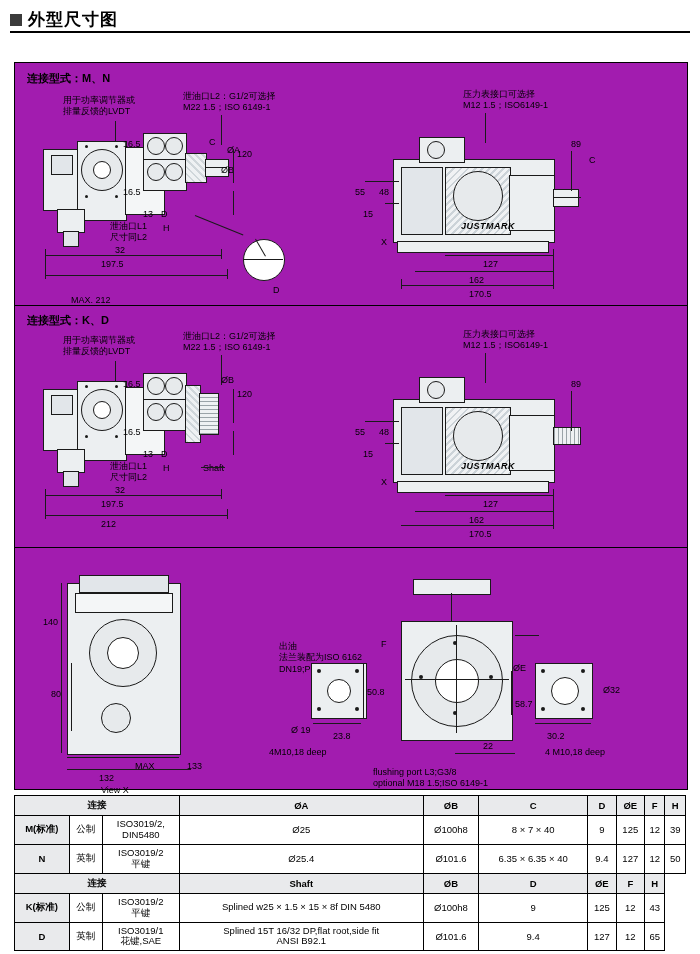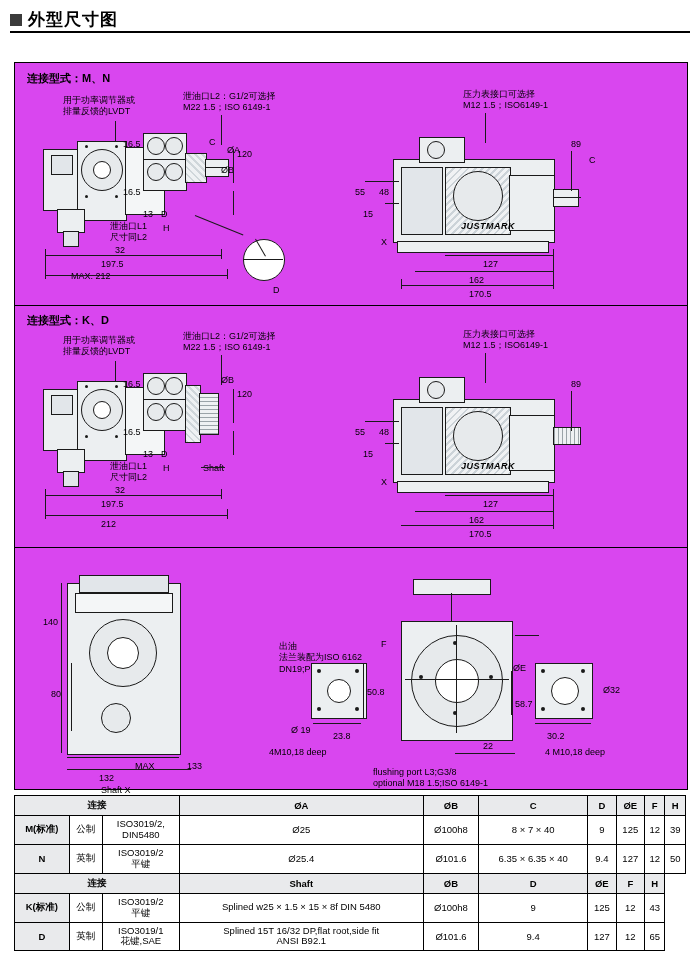--- a/index.html
+++ b/index.html
@@ -15,21 +15,21 @@
   .page{position:relative;width:700px;height:672px;}
 
   
   .hdr{position:absolute;left:10px;top:8px;display:flex;align-items:center;}
   .hdr .sq{width:12px;height:12px;background:#3b3b3b;margin-right:6px;}
   .hdr .t{font-size:17px;font-weight:bold;letter-spacing:1px;}
   .rule{position:absolute;left:10px;top:31px;width:680px;height:2px;background:#000;}
   .subttl{position:absolute;left:26px;top:38px;font-size:14px;font-weight:bold;letter-spacing:.5px;}
 
   
-  .frame{position:absolute;left:14px;top:62px;width:672px;height:726px;border:1px solid #000;background:#d946ef;}
+  .frame{position:absolute;left:14px;top:62px;width:672px;height:726px;border:1px solid #000;background:#a21caf;}
   .divider{position:absolute;left:0;width:100%;height:1px;background:#000;}
 
   .sechead{position:absolute;font-size:11px;font-weight:bold;}
 
   .lbl{position:absolute;font-size:9px;line-height:1.25;white-space:pre;}
 
   
   .ln{position:absolute;background:#1a1a1a;}
   .hl{height:1px;}
   .vl{width:1px;}
@@ -110,21 +110,21 @@
     <div class="blk" style="left:42px;top:146px;width:26px;height:22px;"></div>
     <div class="blk2" style="left:48px;top:168px;width:14px;height:14px;"></div>
 
     <div class="lbl" style="left:108px;top:76px;">16.5</div>
     <div class="lbl" style="left:108px;top:124px;">16.5</div>
     <div class="lbl" style="left:128px;top:146px;">13</div>
     <div class="lbl" style="left:146px;top:146px;">D</div>
     <div class="lbl" style="left:148px;top:160px;">H</div>
     <div class="lbl" style="left:100px;top:182px;">32</div>
     <div class="lbl" style="left:86px;top:196px;">197.5</div>
-    <div class="lbl" style="left:56px;top:208px;">MAX. 212</div>
+    <div class="lbl" style="left:56px;top:232px;">MAX. 212</div>
     <div class="lbl" style="left:222px;top:86px;">120</div>
     <div class="lbl" style="left:194px;top:74px;">C</div>
     <div class="lbl" style="left:212px;top:82px;">ØA</div>
     <div class="lbl" style="left:206px;top:102px;">ØB</div>
     <div class="lbl" style="left:258px;top:222px;">D</div>
 
     <div class="ln hl" style="left:30px;top:192px;width:176px;"></div>
     <div class="ln hl" style="left:30px;top:212px;width:182px;"></div>
     <div class="ln vl" style="left:30px;top:186px;height:30px;"></div>
     <div class="ln vl" style="left:206px;top:186px;height:10px;"></div>
@@ -262,21 +262,21 @@
     <div class="cir" style="left:74px;top:556px;width:66px;height:66px;"></div>
     <div class="cirw" style="left:92px;top:574px;width:30px;height:30px;"></div>
     <div class="cir" style="left:86px;top:640px;width:28px;height:28px;"></div>
     <div class="blk3" style="left:60px;top:530px;width:96px;height:18px;"></div>
 
     <div class="lbl" style="left:28px;top:554px;">140</div>
     <div class="lbl" style="left:36px;top:626px;">80</div>
     <div class="lbl" style="left:120px;top:698px;">MAX</div>
     <div class="lbl" style="left:84px;top:710px;">132</div>
     <div class="lbl" style="left:172px;top:698px;">133</div>
-    <div class="lbl" style="left:86px;top:722px;">Shaft X</div>
+    <div class="lbl" style="left:86px;top:722px;">View X</div>
     <div class="lbl" style="left:26px;top:748px;">上示为标准型压力调节器</div>
 
     <div class="ln vl" style="left:46px;top:520px;height:170px;"></div>
     <div class="ln vl" style="left:56px;top:600px;height:68px;"></div>
     <div class="ln hl" style="left:52px;top:694px;width:112px;"></div>
     <div class="ln hl" style="left:52px;top:706px;width:124px;"></div>
 
     <div class="lbl" style="left:264px;top:578px;">出油
 法兰装配为ISO 6162
 DN19;PN400bar</div>

